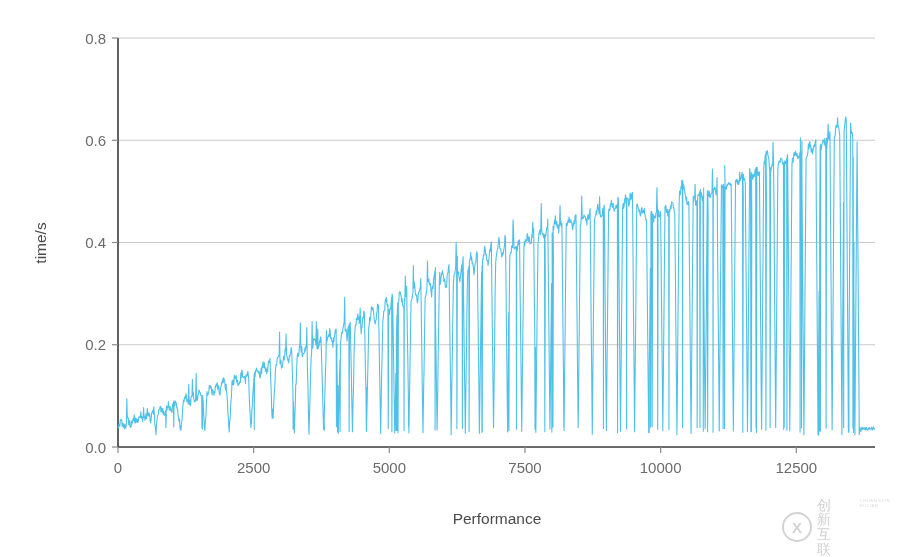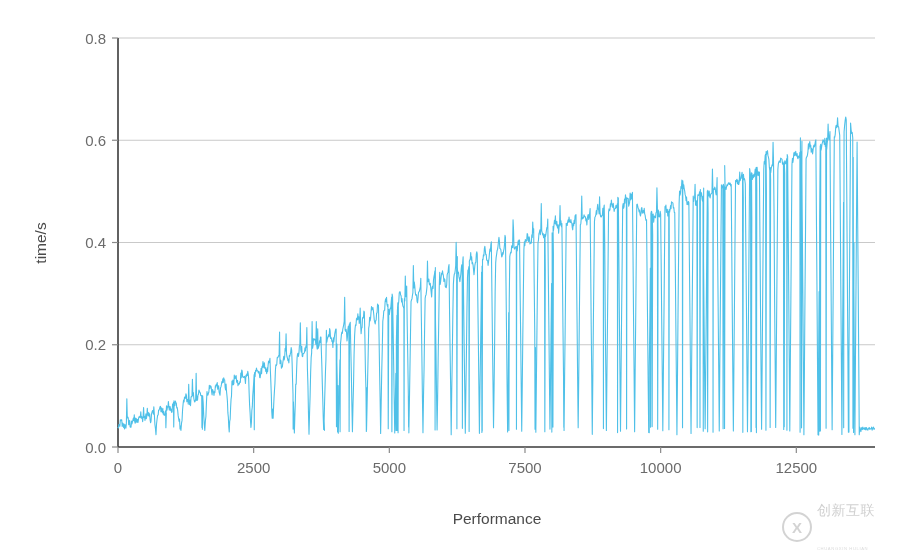--- a/index.html
+++ b/index.html
@@ -60,21 +60,21 @@
     font-size: 15px;
     font-weight: bold;
     display: flex;
     align-items: center;
     justify-content: center;
     font-family: "Liberation Sans", sans-serif;
     line-height: 1;
   }
   #watermark .wm-text {
     display: flex;
-    flex-direction: column;
+    flex-direction: row;
     gap: 28px;
   }
   #watermark .wm-cn {
     font-size: 14px;
     color: #b3b3b3;
     letter-spacing: 0.5px;
     font-family: "DejaVu Sans", sans-serif;
     line-height: 1.05;
   }
   #watermark .wm-sub {

